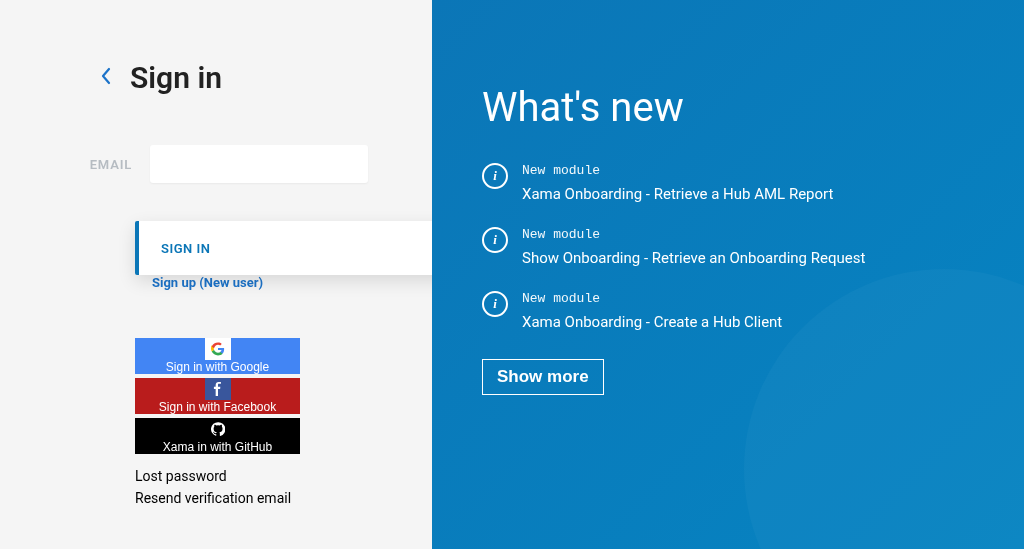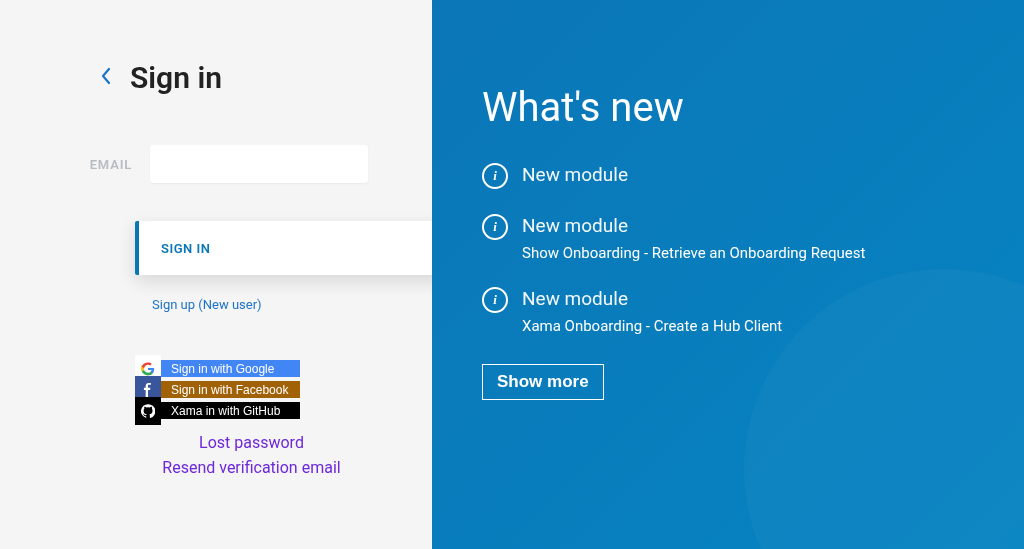--- a/index.html
+++ b/index.html
@@ -15,43 +15,43 @@
 
   .form-row { display: flex; align-items: center; margin-bottom: 14px; }
   .form-label { width: 110px; text-align: right; font-size: 13px; letter-spacing: 0.8px; color: #b6bcc2; font-weight: 600; padding-right: 18px; }
   .form-input { flex: 1; max-width: 243px; height: 38px; border: none; border-radius: 3px; background: #fff; box-shadow: 0 1px 2px rgba(0,0,0,0.05); padding: 0 12px; font-size: 14px; outline: none; }
 
   .signin-button-wrap { margin-top: 38px; margin-left: 95px; width: 340px; position: relative; }
   .signin-button { display:flex; align-items:center; justify-content:space-between; height:54px; background:#fff; border-left:4px solid #0b76b7; border-radius:2px; box-shadow: 0 6px 18px rgba(0,0,0,0.12); padding:0 18px 0 22px; cursor:pointer; }
   .signin-button-label { color:#0b76b7; font-weight:600; font-size:13px; letter-spacing:0.5px; }
   .arrow-right { color:#0b76b7; font-size:18px; }
 
-  .signup-link { margin-top: 22px; margin-left: 112px; color:#1c73c9; font-size:13px; cursor:pointer; }
+  .signup-link { margin-left: 112px; color:#1c73c9; font-size:13px; cursor:pointer;font-weight:bold; }
 
   .social-stack { margin-top: 48px; margin-left: 95px; display:flex; flex-direction:column; gap:4px; width:165px; }
-  .social-btn { display:flex; align-items:center; height:17px; font-size:12px; cursor:pointer; color:#fff; border:none; }
+  .social-btn { display:flex; align-items:center; height:36px; font-size:12px; cursor:pointer; color:#fff; border:none;flex-direction:column; }
   .social-btn .icon-box { width:26px; height:28px; display:flex; align-items:center; justify-content:center; background:#fff; color:#000; }
   .social-btn .icon-box svg, .social-btn .icon-box .glyph { width:14px; height:14px; }
   .social-btn .lbl { flex:1; padding:0 10px; text-align:left; }
   .social-google { background:#4285F4; }
-  .social-facebook { background:#a16207; }
+  .social-facebook { background:#b91c1c; }
   .social-facebook .icon-box { background:#39569c; color:#fff; }
   .social-github { background:#000; }
   .social-github .icon-box { background:#000; color:#fff; }
 
   .tiny-links { margin-top:14px; margin-left:95px; display:flex; flex-direction:column; gap:6px; }
-  .tiny-link { color:#6d28d9; font-size:16px; cursor:pointer;text-align:center; }
+  .tiny-link { color:#000000; font-size:14px; cursor:pointer; }
 
   .whatsnew-title { font-size:40px; font-weight:400; margin-bottom:30px; }
   .news-list { display:flex; flex-direction:column; gap:20px; }
   .news-item { display:flex; align-items:flex-start; gap:14px; }
   .info-circle { width:26px; height:26px; border:2px solid #fff; border-radius:50%; display:flex; align-items:center; justify-content:center; flex-shrink:0; margin-top:2px; }
   .info-circle .i { font-size:13px; font-weight:700; font-family: Georgia, serif; font-style: italic; }
   .news-text { font-size:14px; line-height:1.5; }
-  .news-tag { font-size:19px; opacity:0.95; margin-bottom:2px; }
+  .news-tag { font-size:13px; opacity:0.95; margin-bottom:2px;font-family:Liberation Mono, monospace; }
   .news-title { font-size:15px; }
 
   .show-more { margin-top:26px; display:inline-block; padding:7px 14px; border:1px solid #fff; font-size:17px; cursor:pointer; background:transparent; color:#fff;font-weight:bold; }
 </style>
 </head>
 <body>
 
 <div class="left-pane">
   <div class="signin-header">
     <span class="back-chevron">
@@ -118,20 +118,21 @@
 
 <div class="right-pane">
   <h2 class="whatsnew-title">What's new</h2>
   <div class="news-list">
     <div class="news-item">
       <div class="info-circle">
           <span class="i">i</span>
         </div>
       <div class="news-text">
         <div class="news-tag">New module</div>
+        <div class="news-title">Xama Onboarding - Retrieve a Hub AML Report</div>
       </div>
     </div>
     <div class="news-item">
       <div class="info-circle">
           <span class="i">i</span>
         </div>
       <div class="news-text">
         <div class="news-tag">New module</div>
         <div class="news-title">Show Onboarding - Retrieve an Onboarding Request</div>
       </div>

